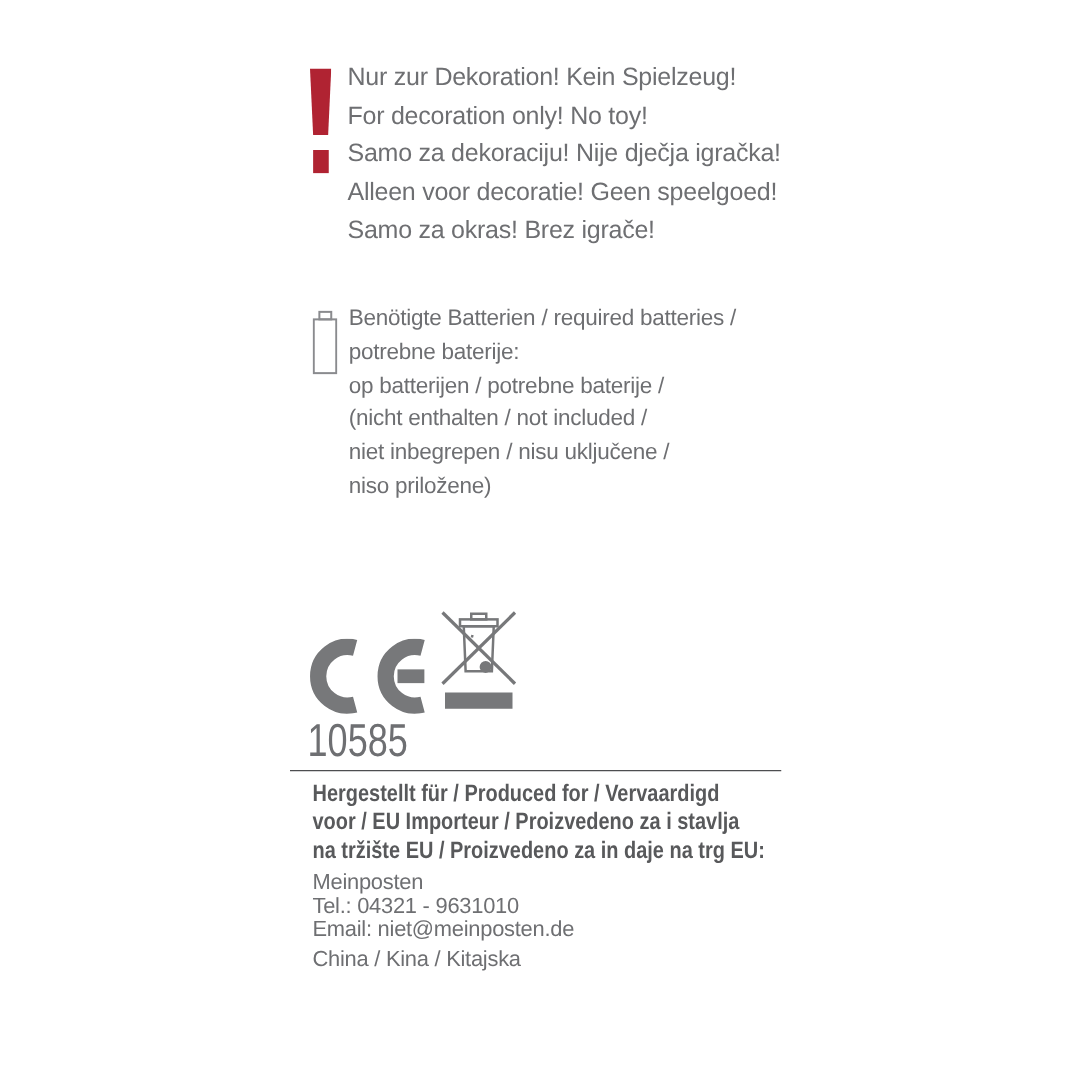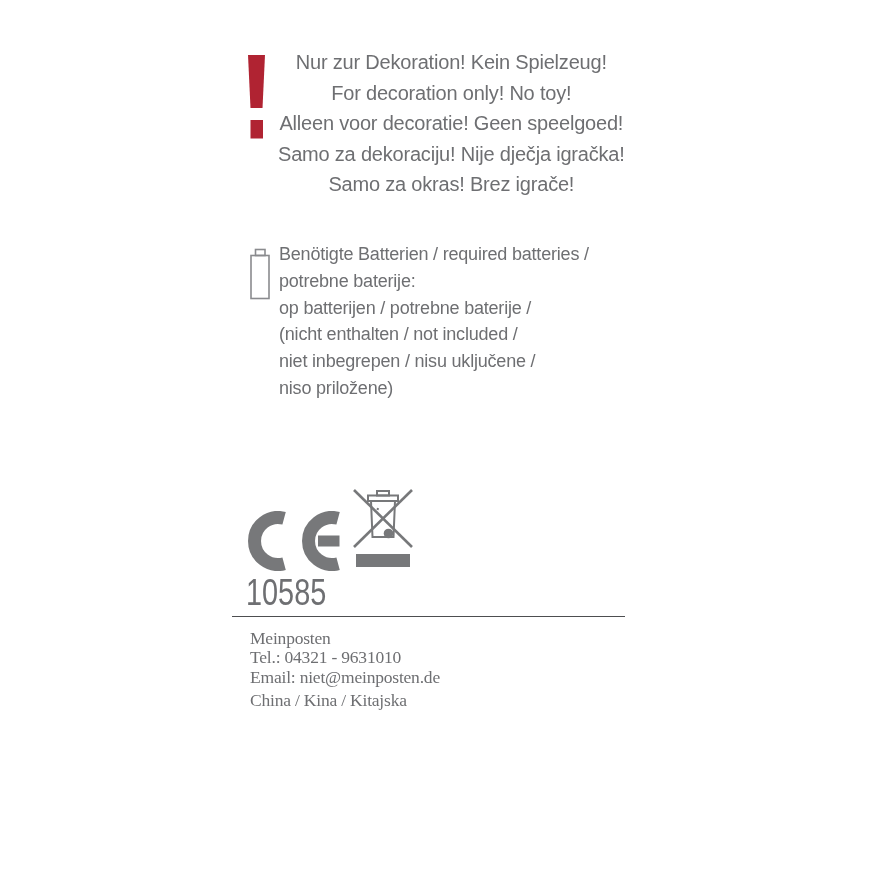--- a/index.html
+++ b/index.html
@@ -14,21 +14,21 @@
   body{
     width:872px;height:872px;position:relative;overflow:hidden;
     font-family:"Liberation Sans", sans-serif;
     -webkit-font-smoothing:antialiased;
   }
   .abs{position:absolute;}
 
   
   #warning-block{left:248px;top:47px;display:flex;}
   #warning-icon{width:17px;height:88px;margin-top:5px;flex:none;}
-  #warning-lines{margin-left:13px;font-size:20px;line-height:30.6px;color:var(--text-gray);letter-spacing:-0.2px;white-space:nowrap;text-align:center;}
+  #warning-lines{margin-left:13px;font-size:20px;line-height:30.6px;color:var(--text-gray);letter-spacing:-0.2px;white-space:nowrap;}
 
   
   #battery-block{left:250px;top:241px;display:flex;}
   #battery-icon{width:20px;height:52px;margin-top:7px;flex:none;}
   #battery-lines{margin-left:9px;font-size:18px;line-height:26.8px;color:var(--text-gray);letter-spacing:-0.2px;white-space:nowrap;}
 
   
   #ce-mark{left:248px;top:511px;width:92px;height:60px;}
   #weee-mark{left:352px;top:488px;width:62px;height:82px;}
   #article-number{
@@ -38,37 +38,37 @@
 
   #divider{left:232px;top:616px;width:393px;height:0;border-top:1.5px solid var(--line-gray);}
 
   
   #manufacturer{left:250px;top:625px;}
   .mfr-bold{
     font-size:19px;font-weight:bold;line-height:22.3px;color:var(--bold-gray);
     transform:scaleX(0.84);transform-origin:0 0;white-space:nowrap;letter-spacing:0px;
   }
   .mfr-reg{font-size:17.5px;line-height:19.3px;color:var(--text-gray);white-space:nowrap;letter-spacing:-0.2px;}
-  .gap-sm{margin-top:4px;font-family:Liberation Serif, serif;}
+  .gap-sm{margin-top:4px;}
 </style>
 </head>
 <body>
 
 <div>
 
   <div class="abs" id="warning-block">
     <svg id="warning-icon" viewBox="0 0 17 88" aria-hidden="true">
       <polygon points="0,3 17,3 14.5,56 2.5,56" fill="var(--accent-red)"></polygon>
       <rect x="2.5" y="68" width="12.5" height="18.5" fill="var(--accent-red)"></rect>
     </svg>
     <div id="warning-lines">
       <div>Nur zur Dekoration! Kein Spielzeug!</div>
       <div>For decoration only! No toy!</div>
+      <div>Samo za dekoraciju! Nije dječja igračka!</div>
       <div>Alleen voor decoratie! Geen speelgoed!</div>
-      <div>Samo za dekoraciju! Nije dječja igračka!</div>
       <div>Samo za okras! Brez igrače!</div>
     </div>
   </div>
 
   <div class="abs" id="battery-block">
     <svg id="battery-icon" viewBox="0 0 20 52" aria-hidden="true">
       <rect x="5.5" y="1.5" width="9.5" height="6" fill="none" stroke="var(--icon-outline-gray)" stroke-width="1.6"></rect>
       <rect x="1" y="7.5" width="18" height="43" fill="none" stroke="var(--icon-outline-gray)" stroke-width="1.6"></rect>
     </svg>
     <div id="battery-lines">
@@ -100,20 +100,25 @@
       <line x1="60" y1="2" x2="2" y2="59"></line>
     </g>
     <rect x="4" y="66" width="54" height="13" fill="var(--mark-gray)"></rect>
   </svg>
 
   <div class="abs" id="article-number">10585</div>
 
   <div class="abs" id="divider"></div>
 
   <div class="abs" id="manufacturer">
+    <div>
+      <div class="mfr-bold">Hergestellt für / Produced for / Vervaardigd</div>
+      <div class="mfr-bold">voor / EU Importeur / Proizvedeno za i stavlja</div>
+      <div class="mfr-bold">na tržište EU / Proizvedeno za in daje na trg EU:</div>
+    </div>
     <div class="gap-sm">
       <div class="mfr-reg">Meinposten</div>
       <div class="mfr-reg">Tel.: 04321 - 9631010</div>
       <div class="mfr-reg">Email: niet@meinposten.de</div>
     </div>
     <div class="mfr-reg gap-sm">China / Kina / Kitajska</div>
   </div>
 
 </div>
 

